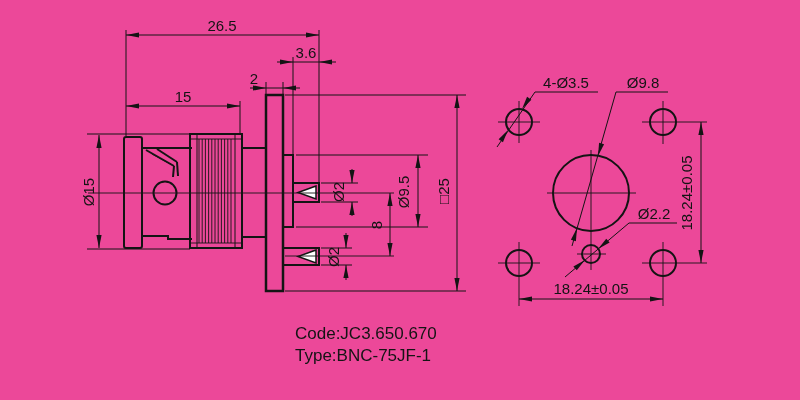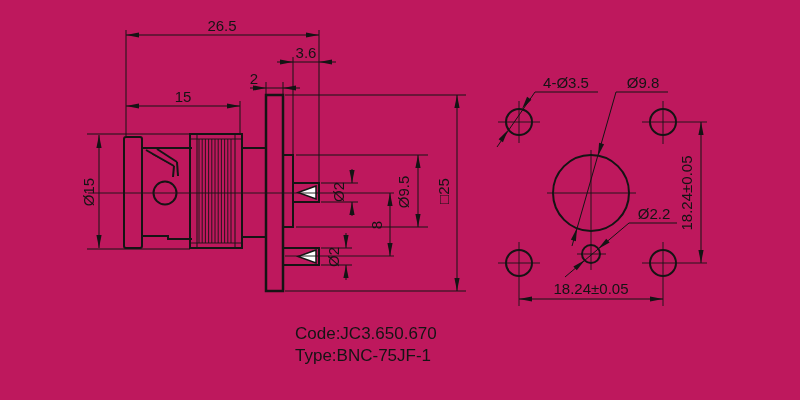--- a/index.html
+++ b/index.html
@@ -1,16 +1,16 @@
 <!DOCTYPE html>
 <html><head>
 <meta charset="utf-8">
 <style>
   html,body{margin:0;padding:0;background:#fff;}
-  #stage{position:relative;width:800px;height:400px;background:#be185d;overflow:hidden;}
+  #stage{position:relative;width:800px;height:400px;background:#ec4899;overflow:hidden;}
   svg{display:block;}
   svg text{font-family:"Liberation Sans","DejaVu Sans",sans-serif;font-size:15px;fill:#141414;}
   text.cap{font-size:17px;}
   .thin{stroke:#141414;stroke-width:1;fill:none;}
   .hair{stroke:#141414;stroke-width:0.9;fill:none;}
   .med{stroke:#141414;stroke-width:2;fill:none;}
   .thick{stroke:#141414;stroke-width:2.5;fill:none;}
   .ah{fill:#141414;stroke:none;}
   .vcut{fill:#ffffff;stroke:#141414;stroke-width:1.5;}
 </style>

